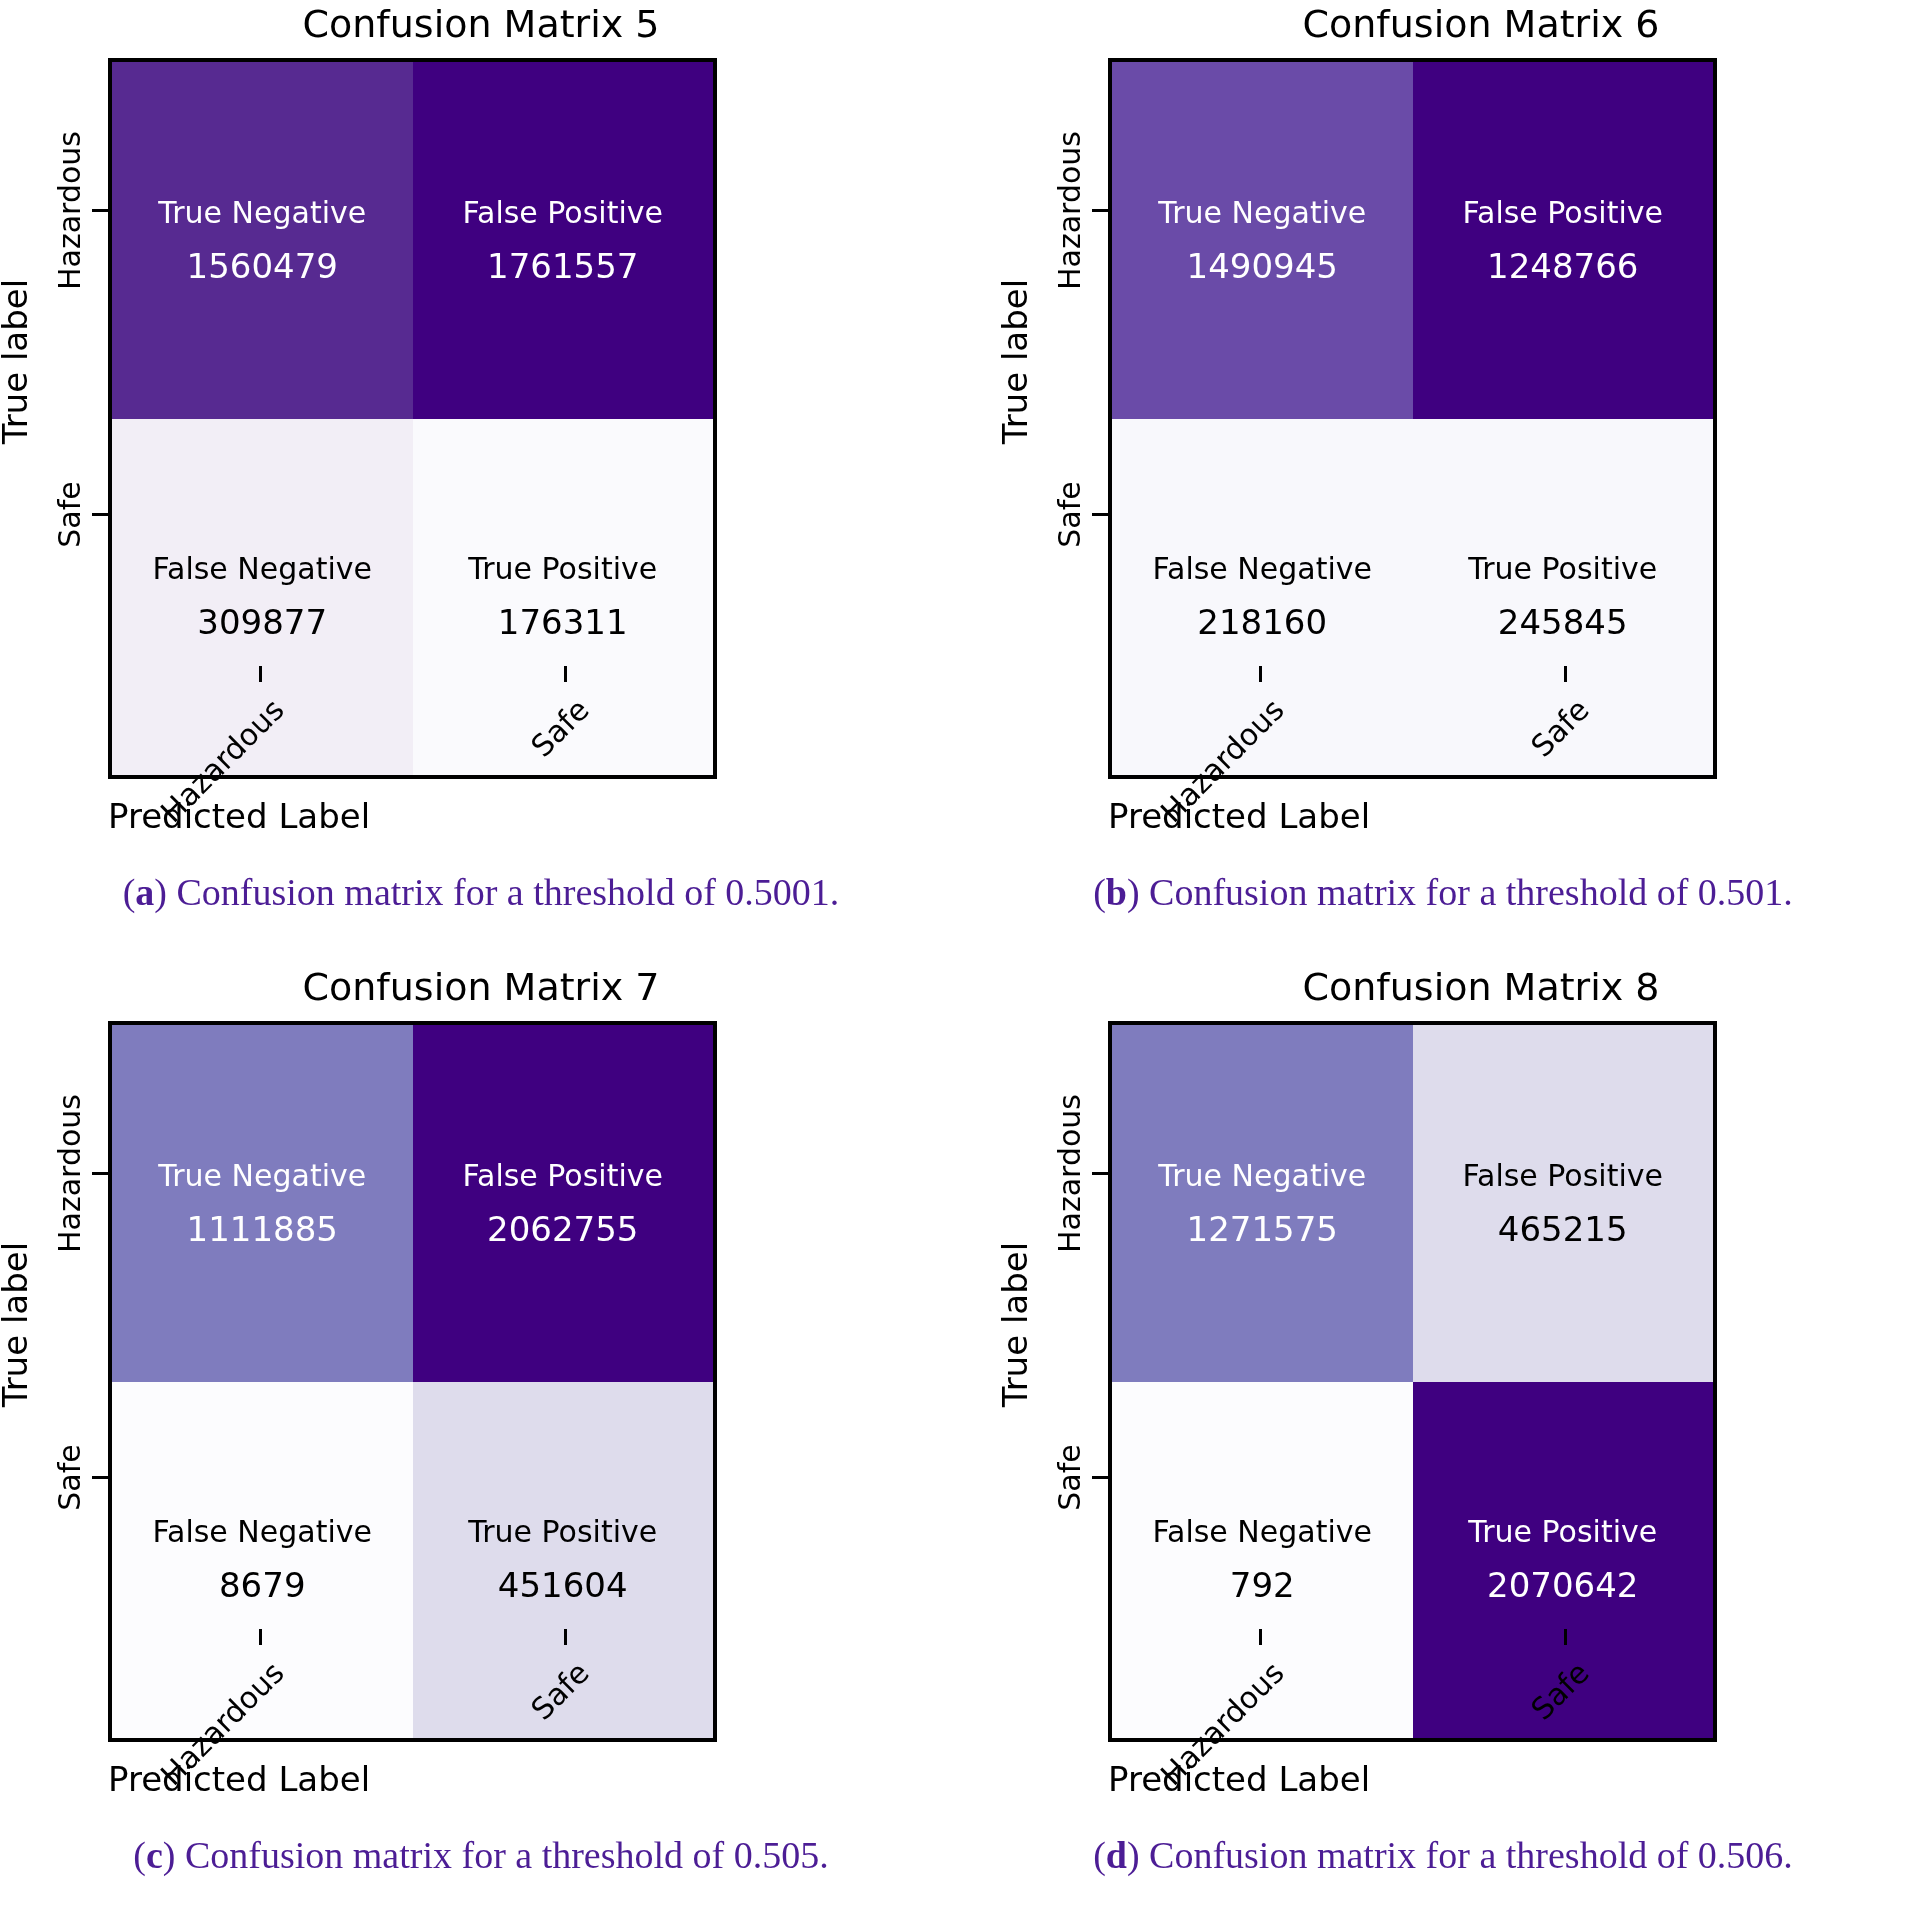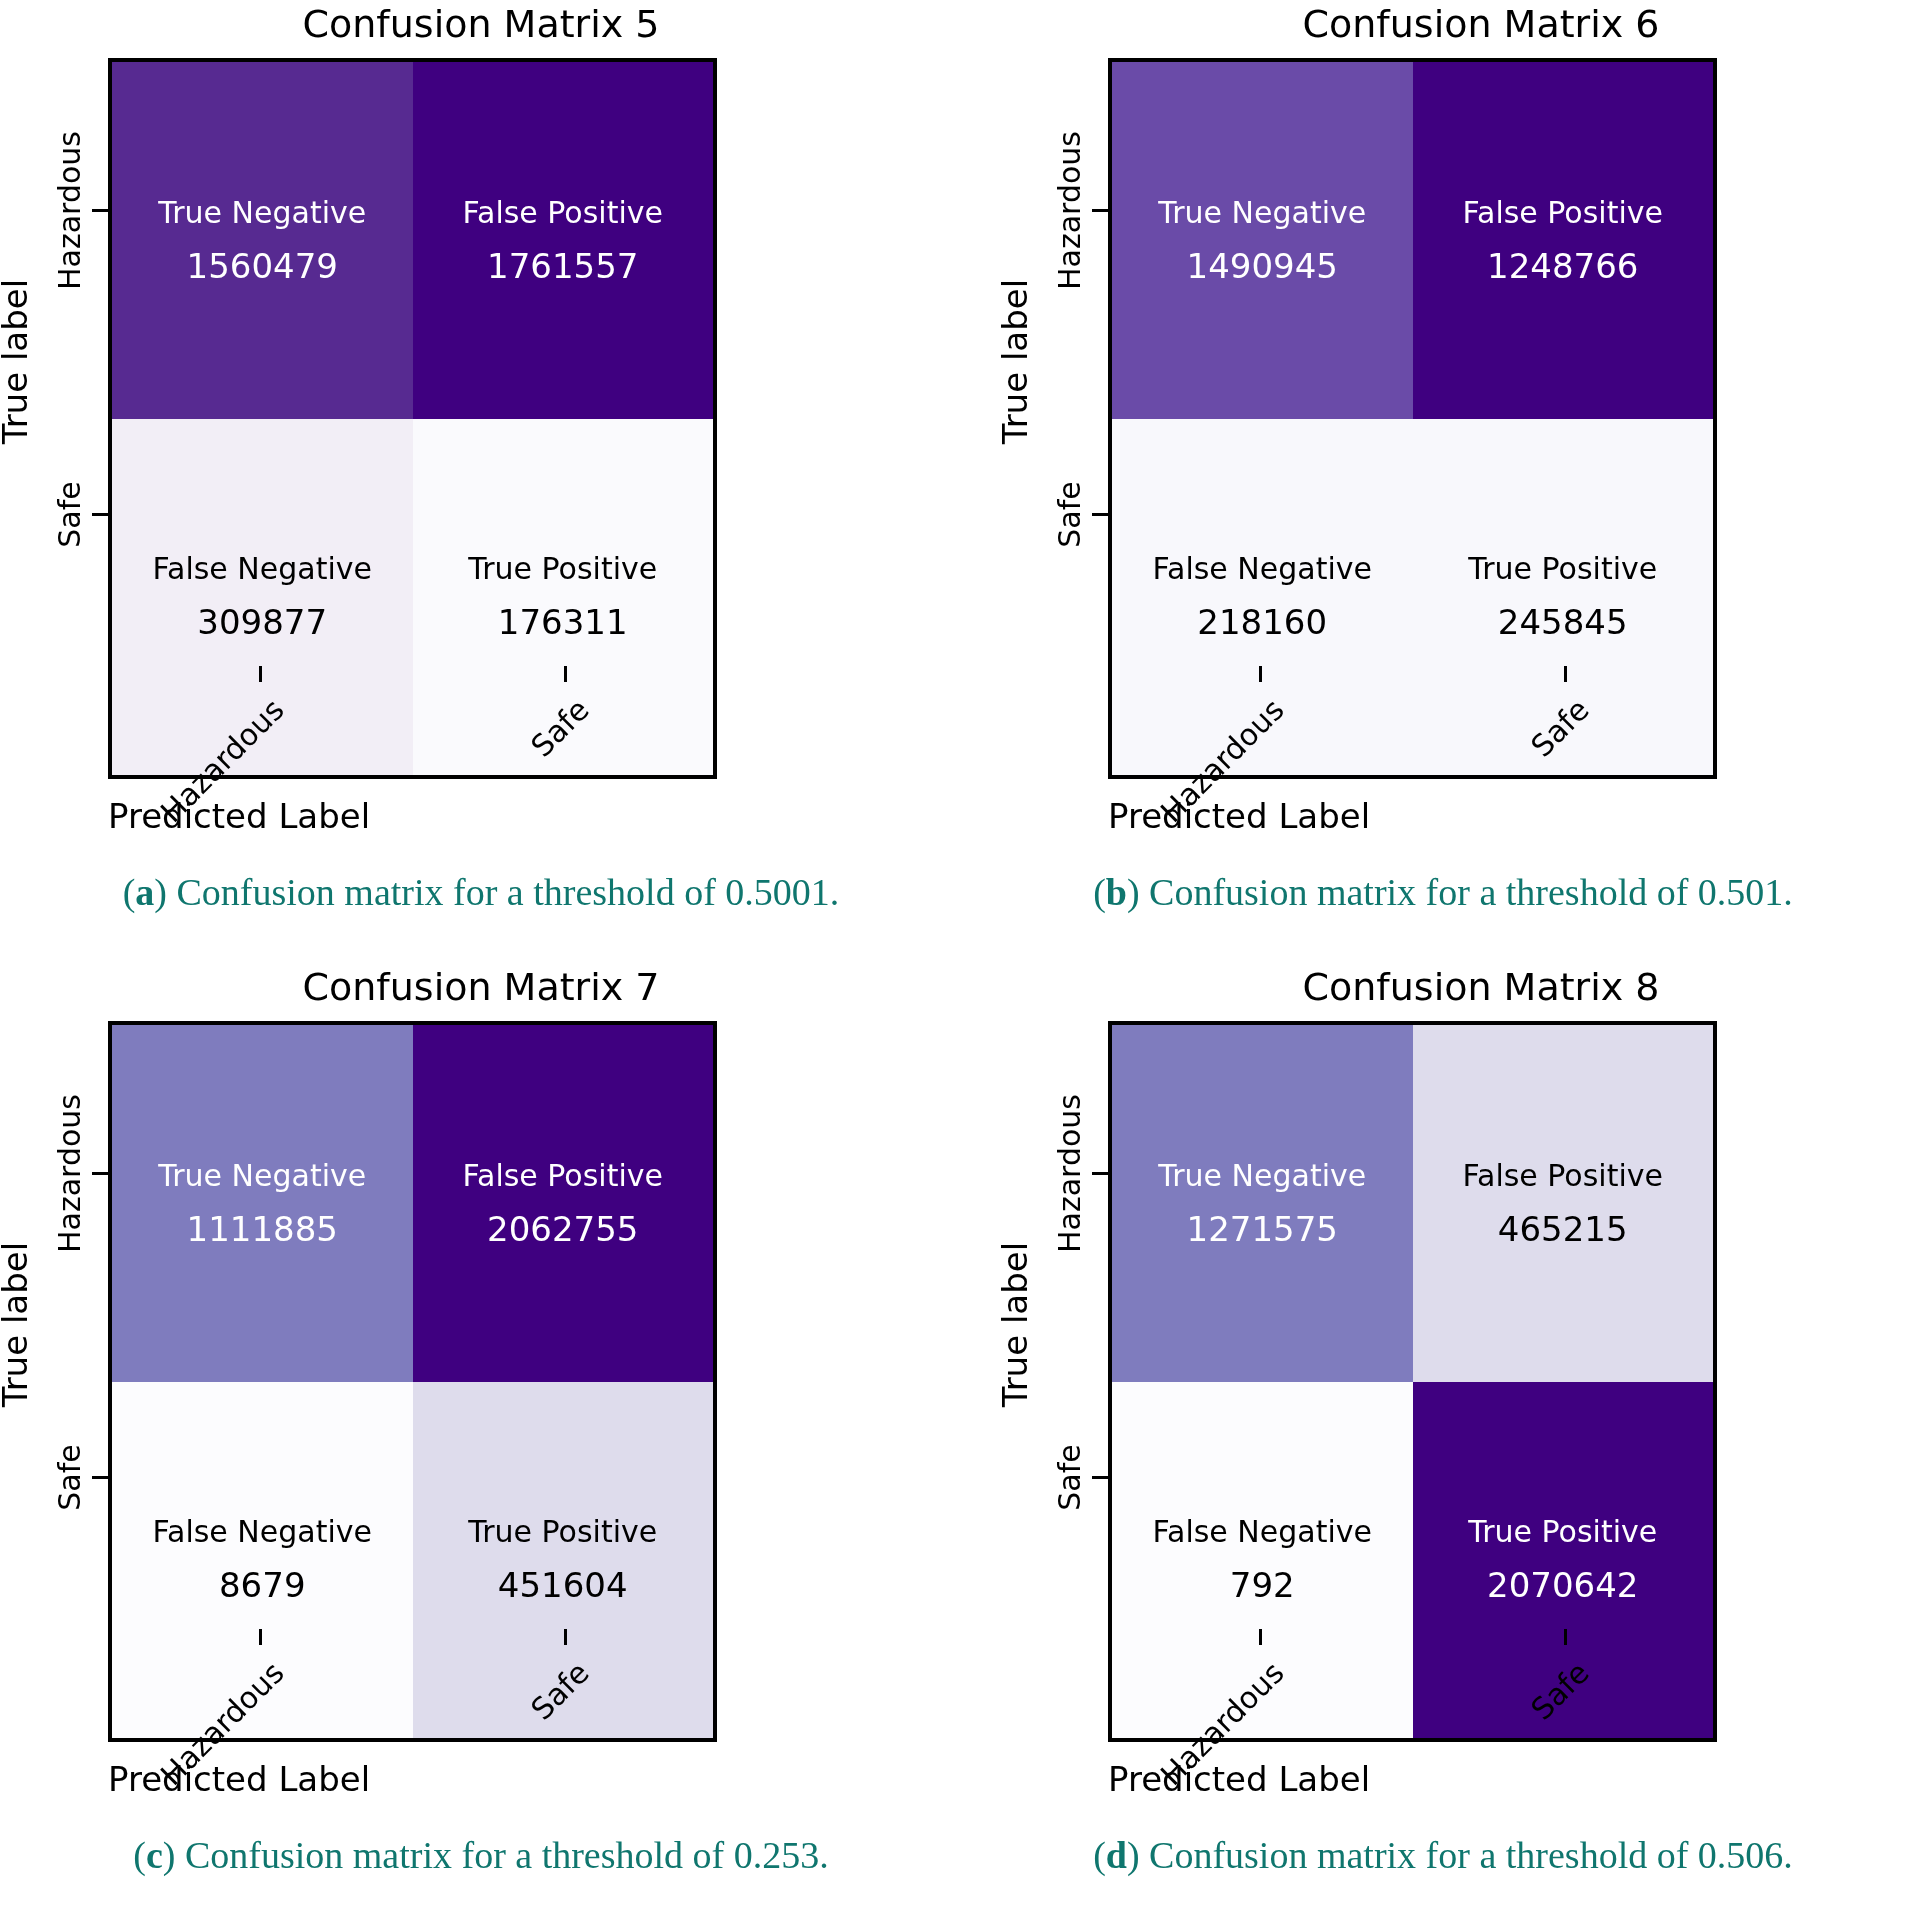--- a/index.html
+++ b/index.html
@@ -101,21 +101,21 @@
 
   .xlabel{
     position:absolute;left:108px;top:796px;width:609px;
     text-align:left;font-size:34px;color:#000;
   }
 
   .caption{
     width:962px;
     font-family:"Liberation Serif","DejaVu Serif",serif;
     font-size:38px;
-    color:#0f766e;
+    color:#4c1d95;
     text-align:center;
     padding-top:1.2px;
     box-sizing:border-box;
     white-space:nowrap;
   }
   .caption b{font-weight:bold;}
   .cap-row{display:flex;width:1924px;height:94px;align-items:flex-start;}
 </style>
 </head>
 <body>
@@ -279,21 +279,21 @@
         <div class="xtick x0">Hazardous</div>
         <div class="xtick x1">Safe</div>
         <div class="xlabel">Predicted Label</div>
       </div>
     </div>
   </div>
 
   <div class="cap-row">
     <div class="caption">
       <span>(<b>c</b>)</span>
-      <span>Confusion matrix for a threshold of 0.253.</span>
+      <span>Confusion matrix for a threshold of 0.505.</span>
     </div>
     <div class="caption">
       <span>(<b>d</b>)</span>
       <span>Confusion matrix for a threshold of 0.506.</span>
     </div>
   </div>
 
 </div>
 
 

